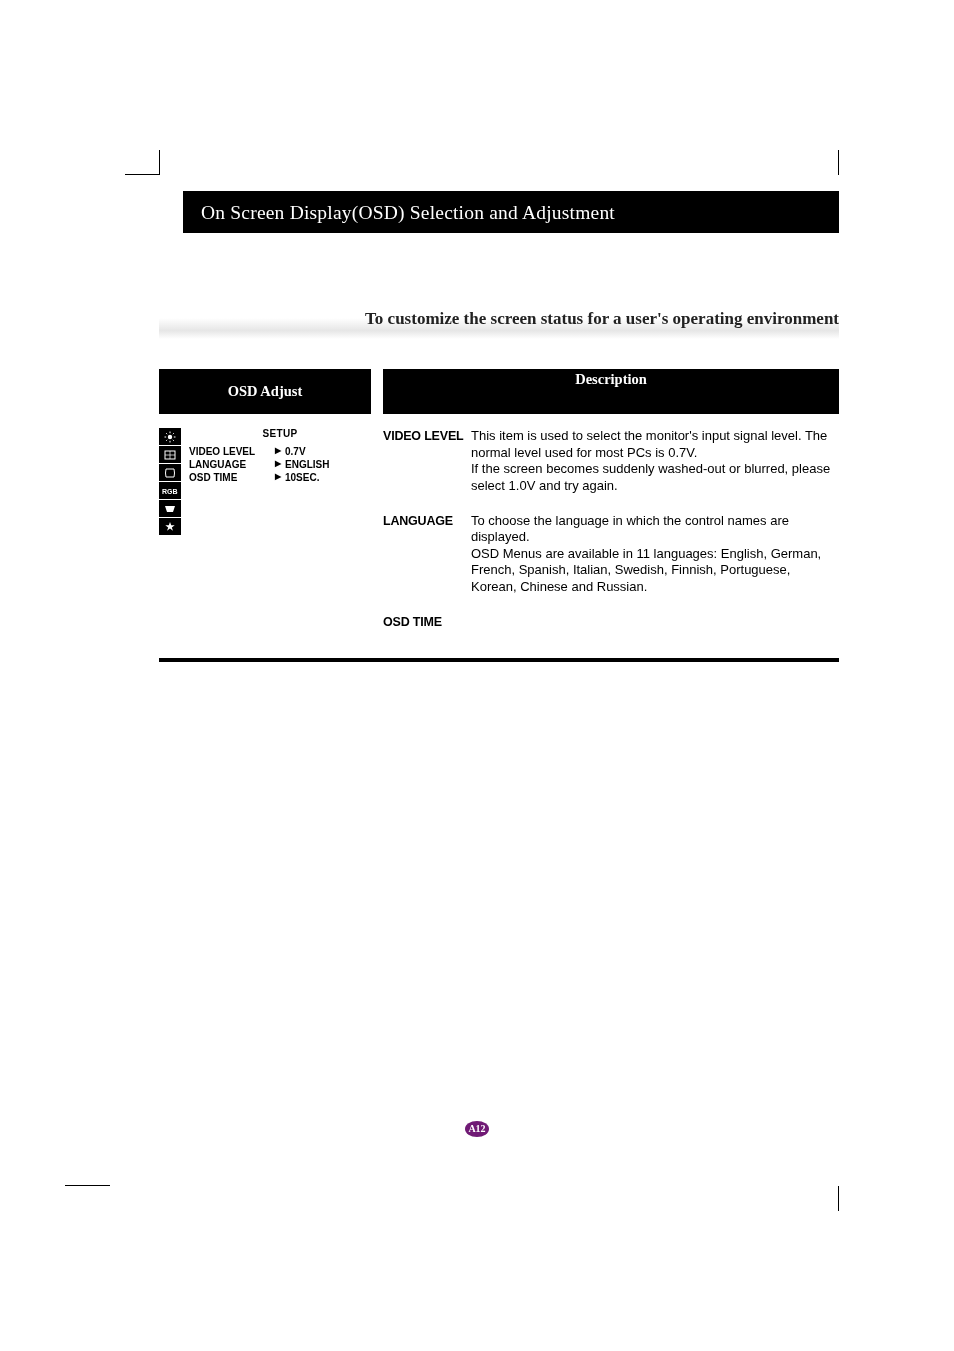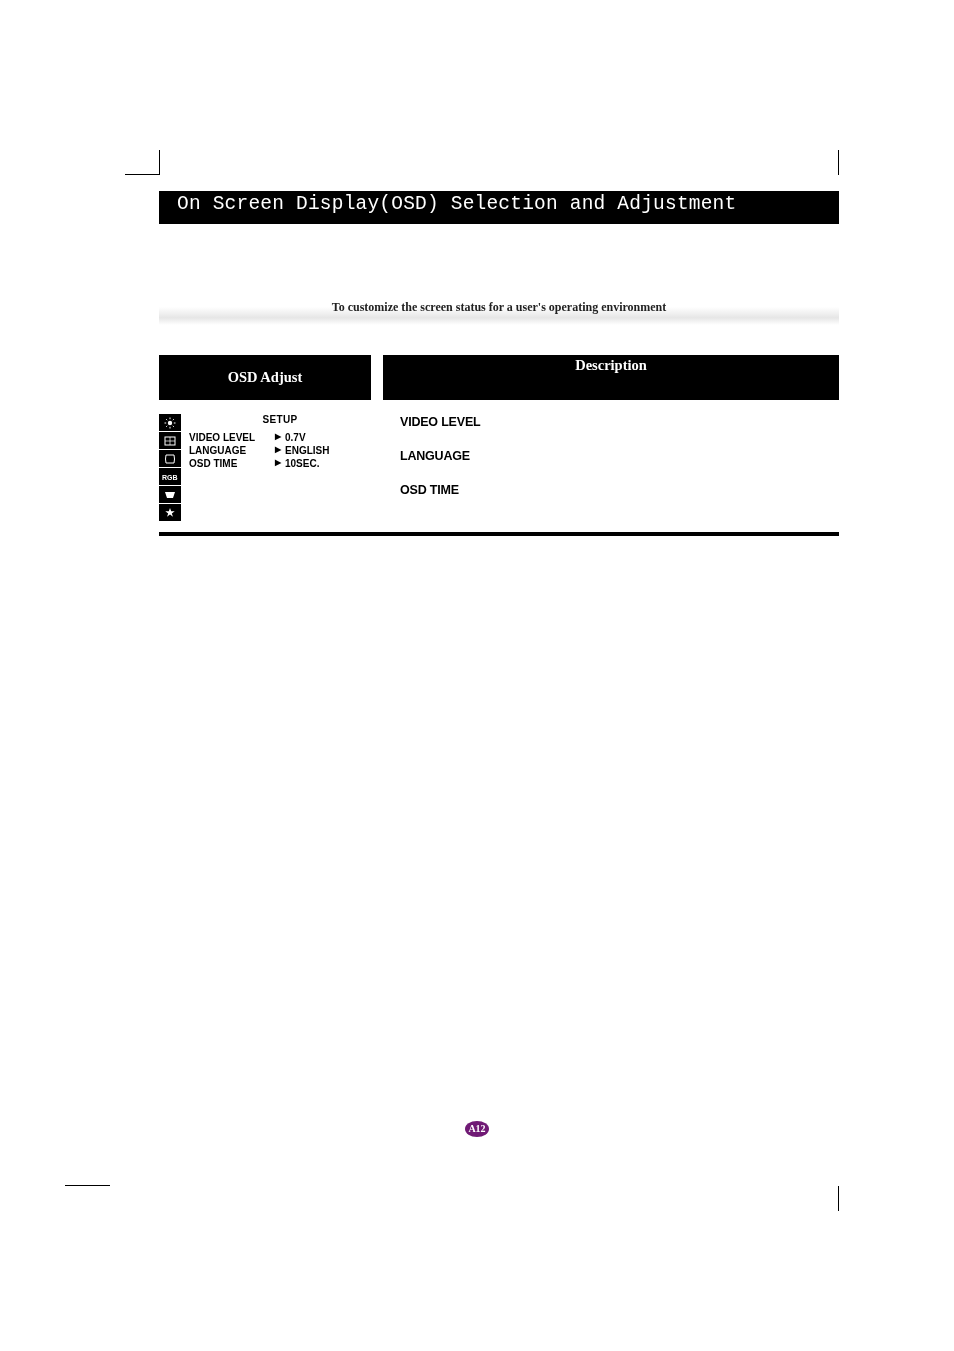--- a/index.html
+++ b/index.html
@@ -19,31 +19,32 @@
 
     .page {
       position: absolute;
       top: 191px;
       left: 159px;
       width: 680px;
     }
     .title-bar {
       background: #000;
       color: #fff;
-      padding: 2px 18px 9px 18px;
+      padding: 11px 18px 9px 18px;
       font-size: 19.5px;
-      font-family: Liberation Mono, monospace;
+      font-family: Liberation Serif, serif;
       letter-spacing: 0.2px;
+      margin-left: 24px;
     }
     .subtitle {
       margin-top: 68px;
-      text-align: center;
+      text-align: right;
       font-family: Georgia, 'Times New Roman', serif;
       font-weight: bold;
-      font-size: 12px;
+      font-size: 17px;
       color: #222;
       background: linear-gradient(to bottom, #ffffff 0%, #ffffff 45%, #e6e6e6 78%, #ffffff 100%);
       padding: 8px 0 10px 0;
     }
 
     .table-wrap { margin-top: 30px; }
     .header-row {
       display: flex;
       background: #000;
       color: #fff;
@@ -62,21 +63,20 @@
     }
     .header-row .col-right {
       flex: 1;
       text-align: center;
       padding: 2px 2px;
     }
 
     .content-row {
       display: flex;
       margin-top: 14px;
-      gap: 17px;
     }
     .osd-box {
       width: 212px;
       display: flex;
       align-items: flex-start;
     }
     .osd-icons {
       width: 24px;
       display: flex;
       flex-direction: column;
@@ -255,23 +255,25 @@
             <span class="label">OSD TIME</span>
             <span class="arrow">▶</span>
             <span class="value">10SEC.</span>
           </div>
         </div>
       </div>
 
       <div class="desc-col">
         <div class="desc-item">
           <div class="desc-term">VIDEO LEVEL</div>
+          <div class="desc-body">This item is used to select the monitor's input signal level. The normal level used for most PCs is 0.7V.<br>If the screen becomes suddenly washed-out or blurred, please select 1.0V and try again.</div>
         </div>
         <div class="desc-item">
           <div class="desc-term">LANGUAGE</div>
+          <div class="desc-body">To choose the language in which the control names are displayed.<br>OSD Menus are available in 11 languages: English, German, French, Spanish, Italian, Swedish, Finnish, Portuguese, Korean, Chinese and Russian.</div>
         </div>
         <div class="desc-item">
           <div class="desc-term">OSD TIME</div>
         </div>
       </div>
 
     </div>
 
     <div class="thick-rule"></div>
   </div>

